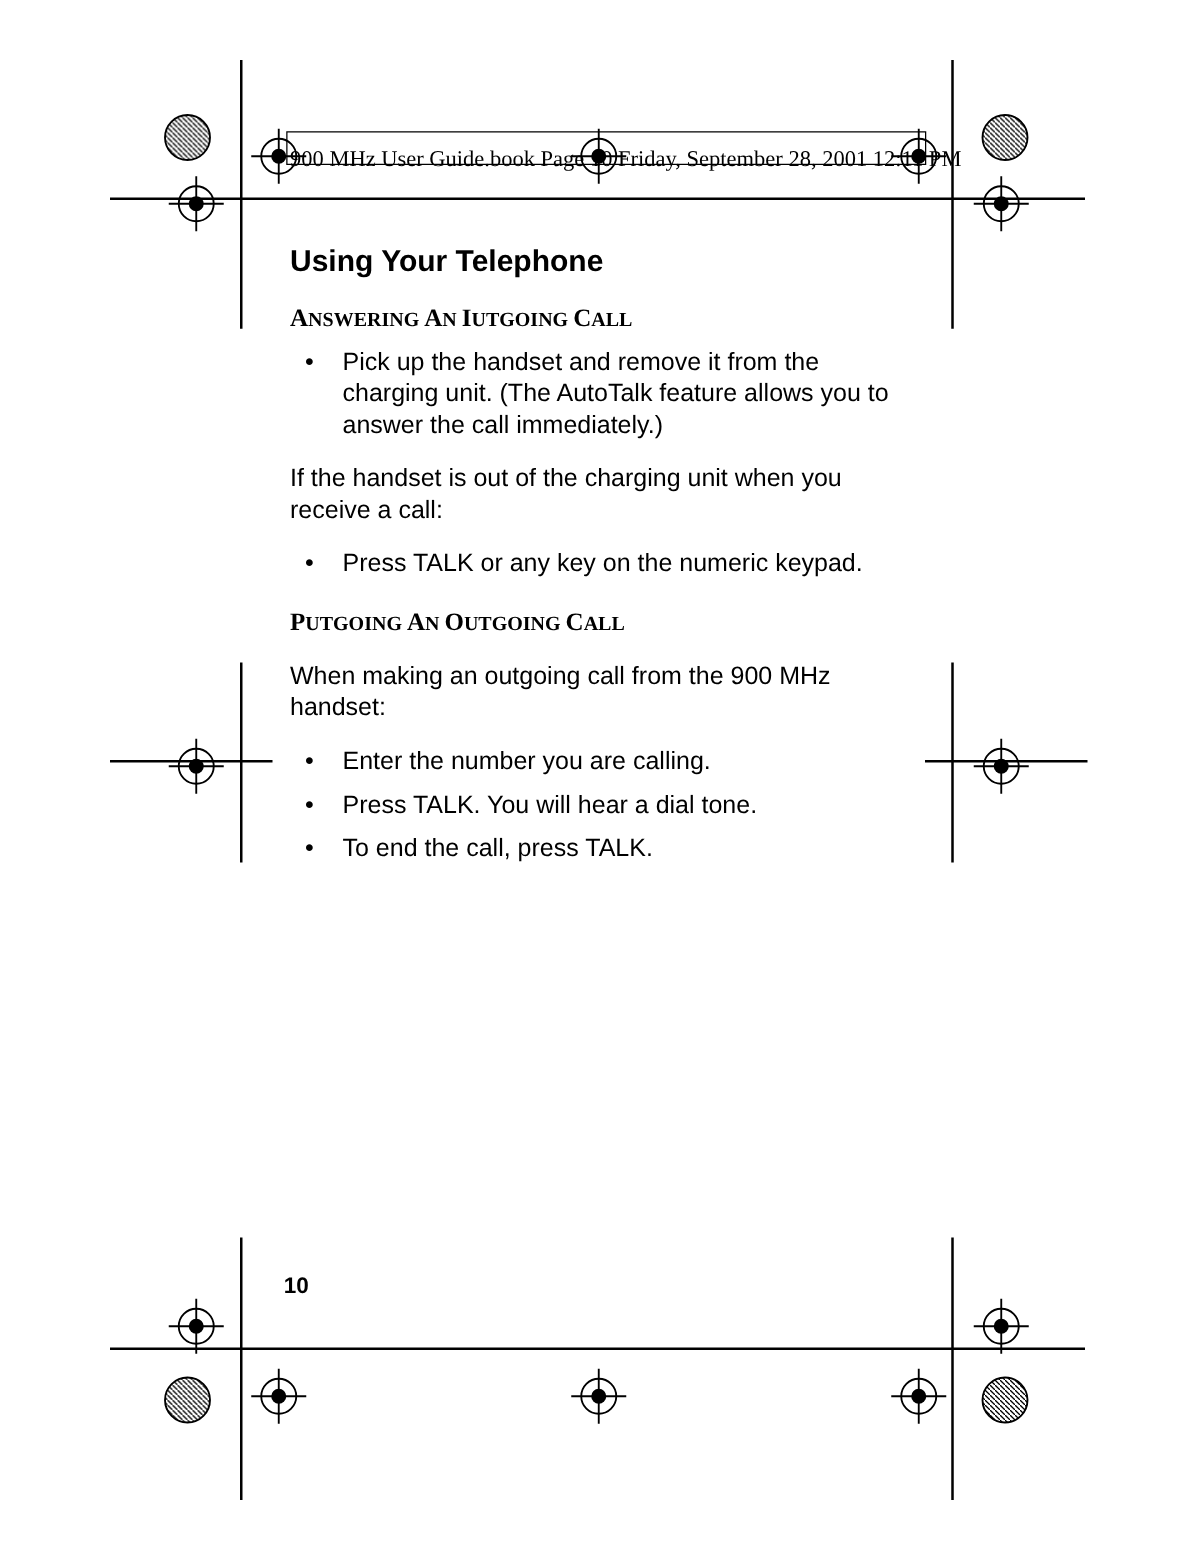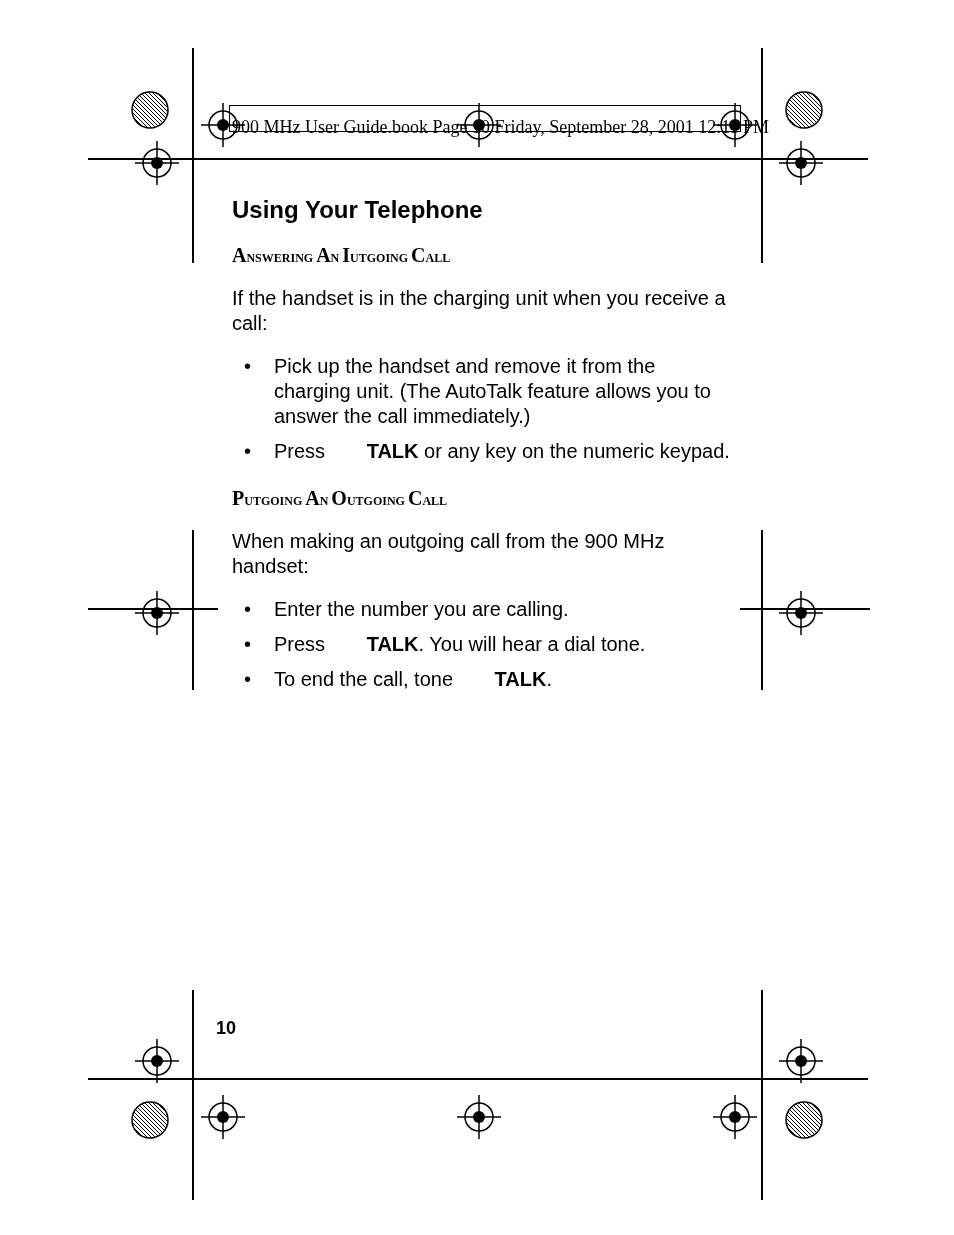--- a/index.html
+++ b/index.html
@@ -9,27 +9,27 @@
   .reg svg{display:block;}
   .vline{position:absolute;width:2px;background:#000;}
   .hline{position:absolute;height:2px;background:#000;}
   
   .header-line{position:absolute;left:232px;top:117px;font-family:'Times New Roman',Times,serif;font-size:18px;}
   .header-box{position:absolute;left:229px;top:105px;width:510px;height:25px;border:1px solid #000;}
   .content{position:absolute;left:232px;top:195px;width:500px;font-size:20px;line-height:1.25;}
   .section-title{font-family:Arial,Helvetica,sans-serif;font-weight:bold;font-size:24px;margin-bottom:18px;}
   .small-caps{font-family:'Times New Roman',Times,serif;font-weight:bold;}
   .sc-cap{font-size:20px;}
-  .sc-low{font-size:12px;}
+  .sc-low{font-size:16px;}
   .para{margin:18px 0;}
   ul.bullets{list-style:none;padding:0;margin:10px 0;}
   ul.bullets li{position:relative;padding-left:42px;margin:10px 0;}
   ul.bullets li::before{content:"•";position:absolute;left:12px;top:0;}
-  .bold{font-weight:bold;margin-left:36px;}
-  .pagenum{position:absolute;left:216px;top:1018px;font-weight:bold;font-size:18px;}
+  .bold{font-weight:normal;}
+  .pagenum{position:absolute;left:227px;top:1018px;font-weight:bold;font-size:18px;}
 </style>
 </head>
 <body>
 
 <div class="page">
 
   
   <div class="header-box"></div>
   <div class="header-line">900 MHz User Guide.book  Page 10  Friday, September 28, 2001  12:11 PM</div>
 
@@ -154,26 +154,26 @@
     </div>
 
   
   <div class="content">
     <div class="section-title">Using Your Telephone</div>
 
     <div class="small-caps">
       <span class="sc-cap">A</span><span class="sc-low">NSWERING </span><span class="sc-cap">A</span><span class="sc-low">N </span><span class="sc-cap">I</span><span class="sc-low">UTGOING </span><span class="sc-cap">C</span><span class="sc-low">ALL</span>
     </div>
 
-    <div class="para">If the handset is in the charging unit when you receive a call:</div>
 
     <ul class="bullets">
       <li>Pick up the handset and remove it from the charging unit. (The AutoTalk feature allows you to answer the call immediately.)</li>
     </ul>
 
+    <div class="para">If the handset is out of the charging unit when you receive a call:</div>
 
     <ul class="bullets">
       <li>
         <span>Press </span><span class="bold">TALK</span><span> or any key on the numeric keypad.</span>
       </li>
     </ul>
 
     <div class="small-caps" style="margin-top:22px;">
       <span class="sc-cap">P</span><span class="sc-low">UTGOING </span><span class="sc-cap">A</span><span class="sc-low">N </span><span class="sc-cap">O</span><span class="sc-low">UTGOING </span><span class="sc-cap">C</span><span class="sc-low">ALL</span>
     </div>
@@ -181,20 +181,20 @@
     <div class="para">When making an outgoing call from the 900 MHz handset:</div>
 
     <ul class="bullets">
       <li>
         <span>Enter the number you are calling.</span>
       </li>
       <li>
         <span>Press </span><span class="bold">TALK</span><span>.  You will hear a dial tone.</span>
       </li>
       <li>
-        <span>To end the call, tone </span><span class="bold">TALK</span><span>.</span>
+        <span>To end the call, press </span><span class="bold">TALK</span><span>.</span>
       </li>
     </ul>
   </div>
 
   <div class="pagenum">10</div>
 
 </div>
 
 </body></html>

